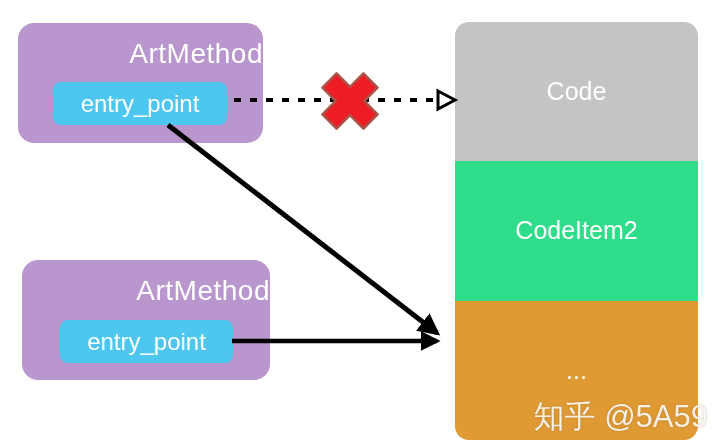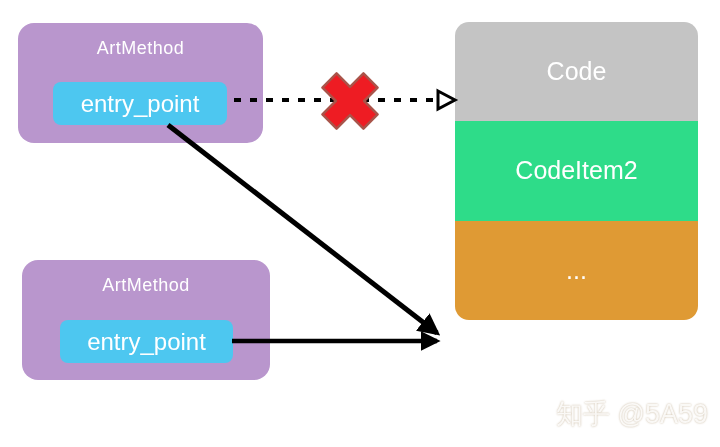--- a/index.html
+++ b/index.html
@@ -4,42 +4,42 @@
 <style>
   html,body{margin:0;padding:0;background:#fff;}
   .stage{
     position:relative;width:720px;height:447px;background:#ffffff;
     font-family:"Liberation Sans",sans-serif;overflow:hidden;
   }
   .artmethod{
     position:absolute;border-radius:16px;
   }
   .artmethod .am-title{
-    display:block;text-align:center;margin-top:15px;
-    font-size:18px;color:#ffffff;letter-spacing:0.5px;
+    display:block;text-align:right;margin-top:15px;
+    font-size:28px;color:#ffffff;letter-spacing:0.5px;
   }
   .entry-field{
     position:absolute;border-radius:8px;color:#ffffff;
     font-size:24px;text-align:center;line-height:43px;
   }
   .mem-column{
-    position:absolute;left:455px;top:22px;width:243px;height:298px;
+    position:absolute;left:455px;top:22px;width:243px;height:418px;
     border-radius:14px;overflow:hidden;display:flex;flex-direction:column;
   }
   .mem-row{
     flex:1 1 0;display:flex;align-items:center;justify-content:center;
     color:#ffffff;font-size:25px;
   }
   .arrow-layer{
     position:absolute;left:0;top:0;width:720px;height:447px;
     pointer-events:none;
   }
   .watermark{
     position:absolute;right:12px;top:396px;
-    font-size:27px;color:rgba(255,255,255,0.88);
+    font-size:31px;color:rgba(255,255,255,0.88);
     text-shadow:0 0 2px rgba(120,80,20,0.45);
     white-space:nowrap;
   }
   
   #am-box-1{left:18px;top:23px;width:245px;height:120px;}
   #am-box-1 .entry-field{left:35px;top:59px;width:174px;height:43px;}
   #am-box-2{left:22px;top:260px;width:248px;height:120px;}
   #am-box-2 .entry-field{left:38px;top:60px;width:173px;height:43px;}
 </style>
 </head>

